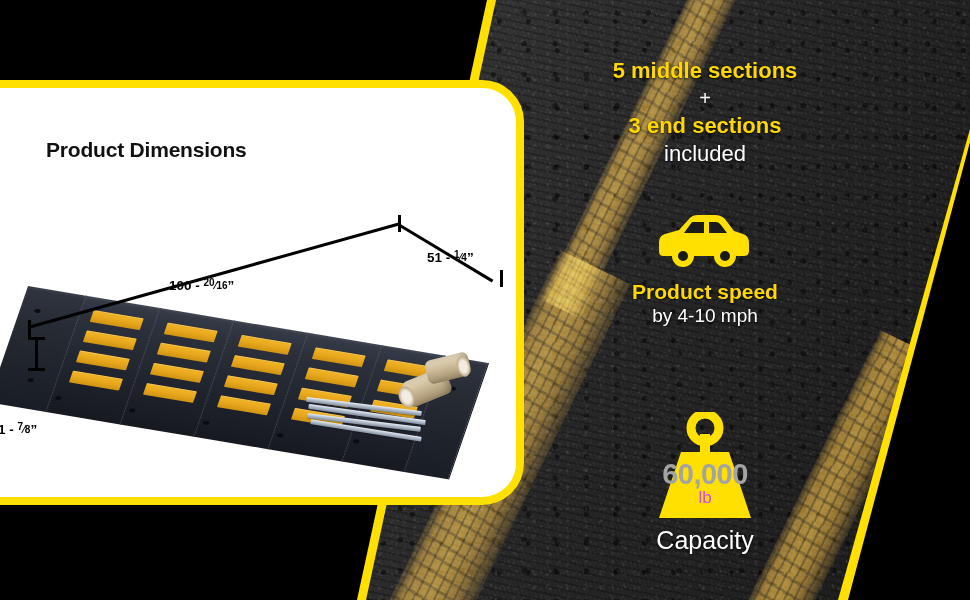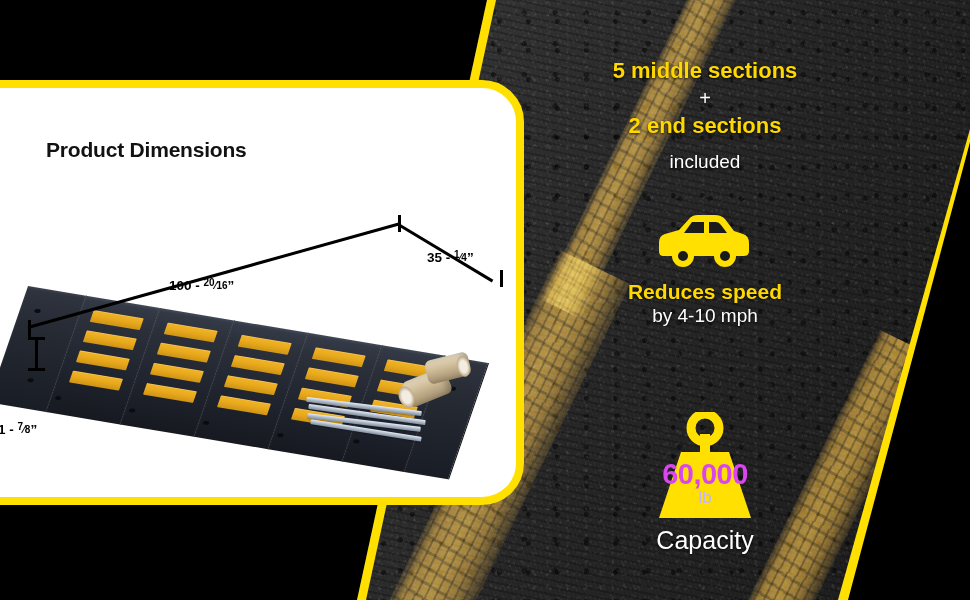--- a/index.html
+++ b/index.html
@@ -214,48 +214,48 @@
   }
   .rp-white {
     color: #ffffff;
     text-shadow: 0 1px 3px rgba(0,0,0,0.85);
   }
 
   .sections-block { left: 495px; top: 58px; width: 420px; }
   .sec-line1 { font-size: 22px; }
   .sec-plus  { font-size: 20px; margin-top: 3px; font-weight: normal; }
   .sec-line2 { font-size: 22px; margin-top: 3px; }
-  .sec-line3 { font-size: 19px; margin-top: 12px; }
+  .sec-line3 { font-size: 22px; margin-top: 2px; }
 
   .speed-block { left: 495px; top: 212px; width: 420px; }
   .speed-l1 { font-size: 21px; margin-top: 6px; }
   .speed-l2 { font-size: 19px; margin-top: 1px; }
 
   .cap-block { left: 495px; top: 412px; width: 420px; }
   .cap-label { font-size: 25px; margin-top: 2px; }
 
   .icon-center { display: block; margin: 0 auto; }
 
   .weight-num {
     position: absolute;
     left: 0; right: 0;
     top: 46px;
     text-align: center;
     font-size: 29px;
     font-weight: bold;
-    color: #d946ef;
+    color: #a3a3a3;
     letter-spacing: -0.5px;
   }
   .weight-unit {
     position: absolute;
     left: 0; right: 0;
     top: 76px;
     text-align: center;
     font-size: 17px;
-    color: #c4b5fd;
+    color: #d946ef;
   }
   .weight-icon-wrap { position: relative; width: 140px; height: 112px; margin: 0 auto; }
 </style>
 </head>
 <body>
 
 <div id="stage">
 
   <div class="asphalt"></div>
   <div class="road-stripe" style="left:470px; top:-120px; width:56px; height:420px; transform: rotate(26deg);"></div>
@@ -333,50 +333,50 @@
       <div class="dim-line" style="left:14px; top:118px; width:385px; height:3px; transform: rotate(-15.6deg); transform-origin: left center;"></div>
       <div class="dim-line" style="left:14px; top:112px; width:3px; height:17px;"></div>
       <div class="dim-line" style="left:384px; top:7px; width:3px; height:17px;"></div>
       <div class="dim-label" style="left:155px; top:36px;">
         <span>100 - </span><span class="frac"><sup>20</sup>⁄<sub>16</sub></span><span>”</span>
       </div>
 
       <div class="dim-line" style="left:386px; top:16px; width:108px; height:3px; transform: rotate(31deg); transform-origin: left center;"></div>
       <div class="dim-line" style="left:486px; top:62px; width:3px; height:17px;"></div>
       <div class="dim-label" style="left:413px; top:8px;">
-        <span>35 - </span><span class="frac"><sup>1</sup>⁄<sub>4</sub></span><span>”</span>
+        <span>51 - </span><span class="frac"><sup>1</sup>⁄<sub>4</sub></span><span>”</span>
       </div>
 
       <div class="dim-line" style="left:21px; top:130px; width:3px; height:32px;"></div>
       <div class="dim-line" style="left:14px; top:129px; width:17px; height:3px;"></div>
       <div class="dim-line" style="left:14px; top:160px; width:17px; height:3px;"></div>
       <div class="dim-label" style="left:-16px; top:180px;">
         <span>1 - </span><span class="frac"><sup>7</sup>⁄<sub>8</sub></span><span>”</span>
       </div>
     </div>
   </div>
 
   <div class="rp sections-block">
     <div class="rp-yellow sec-line1">5 middle sections</div>
     <div class="rp-white sec-plus">+</div>
-    <div class="rp-yellow sec-line2">2 end sections</div>
+    <div class="rp-yellow sec-line2">3 end sections</div>
     <div class="rp-white sec-line3">included</div>
   </div>
 
   <div class="rp speed-block">
     <svg class="icon-center" width="92" height="62" viewBox="0 0 92 62">
       <path fill="#FFE000" d="M8 44 L4 44 Q0 44 0 39 L0 30 Q0 24 6 22 L20 18 L30 7 Q33 3 39 3 L56 3 Q62 3 66 7 L75 19 L84 22 Q90 24 90 31 L90 39 Q90 44 85 44 L80 44 Z"></path>
       <path fill="#1b1b1b" d="M33 10 L45 10 L45 21 L25 21 Z"></path>
       <path fill="#1b1b1b" d="M50 10 L57 10 Q60 10 62 13 L68 21 L50 21 Z"></path>
       <circle cx="24" cy="44" r="11" fill="#FFE000"></circle>
       <circle cx="66" cy="44" r="11" fill="#FFE000"></circle>
       <circle cx="24" cy="44" r="5" fill="#1b1b1b"></circle>
       <circle cx="66" cy="44" r="5" fill="#1b1b1b"></circle>
     </svg>
-    <div class="rp-yellow speed-l1">Reduces speed</div>
+    <div class="rp-yellow speed-l1">Product speed</div>
     <div class="rp-white speed-l2">by 4-10 mph</div>
   </div>
 
   <div class="rp cap-block">
     <div class="weight-icon-wrap">
       <svg width="140" height="112" viewBox="0 0 140 112" style="position:absolute; left:0; top:0;">
         <circle cx="70" cy="16" r="14" fill="none" stroke="#FFE000" stroke-width="9"></circle>
         <rect x="65" y="22" width="10" height="22" fill="#FFE000"></rect>
         <path fill="#FFE000" d="M46 40 L94 40 L116 106 L24 106 Z"></path>
       </svg>

